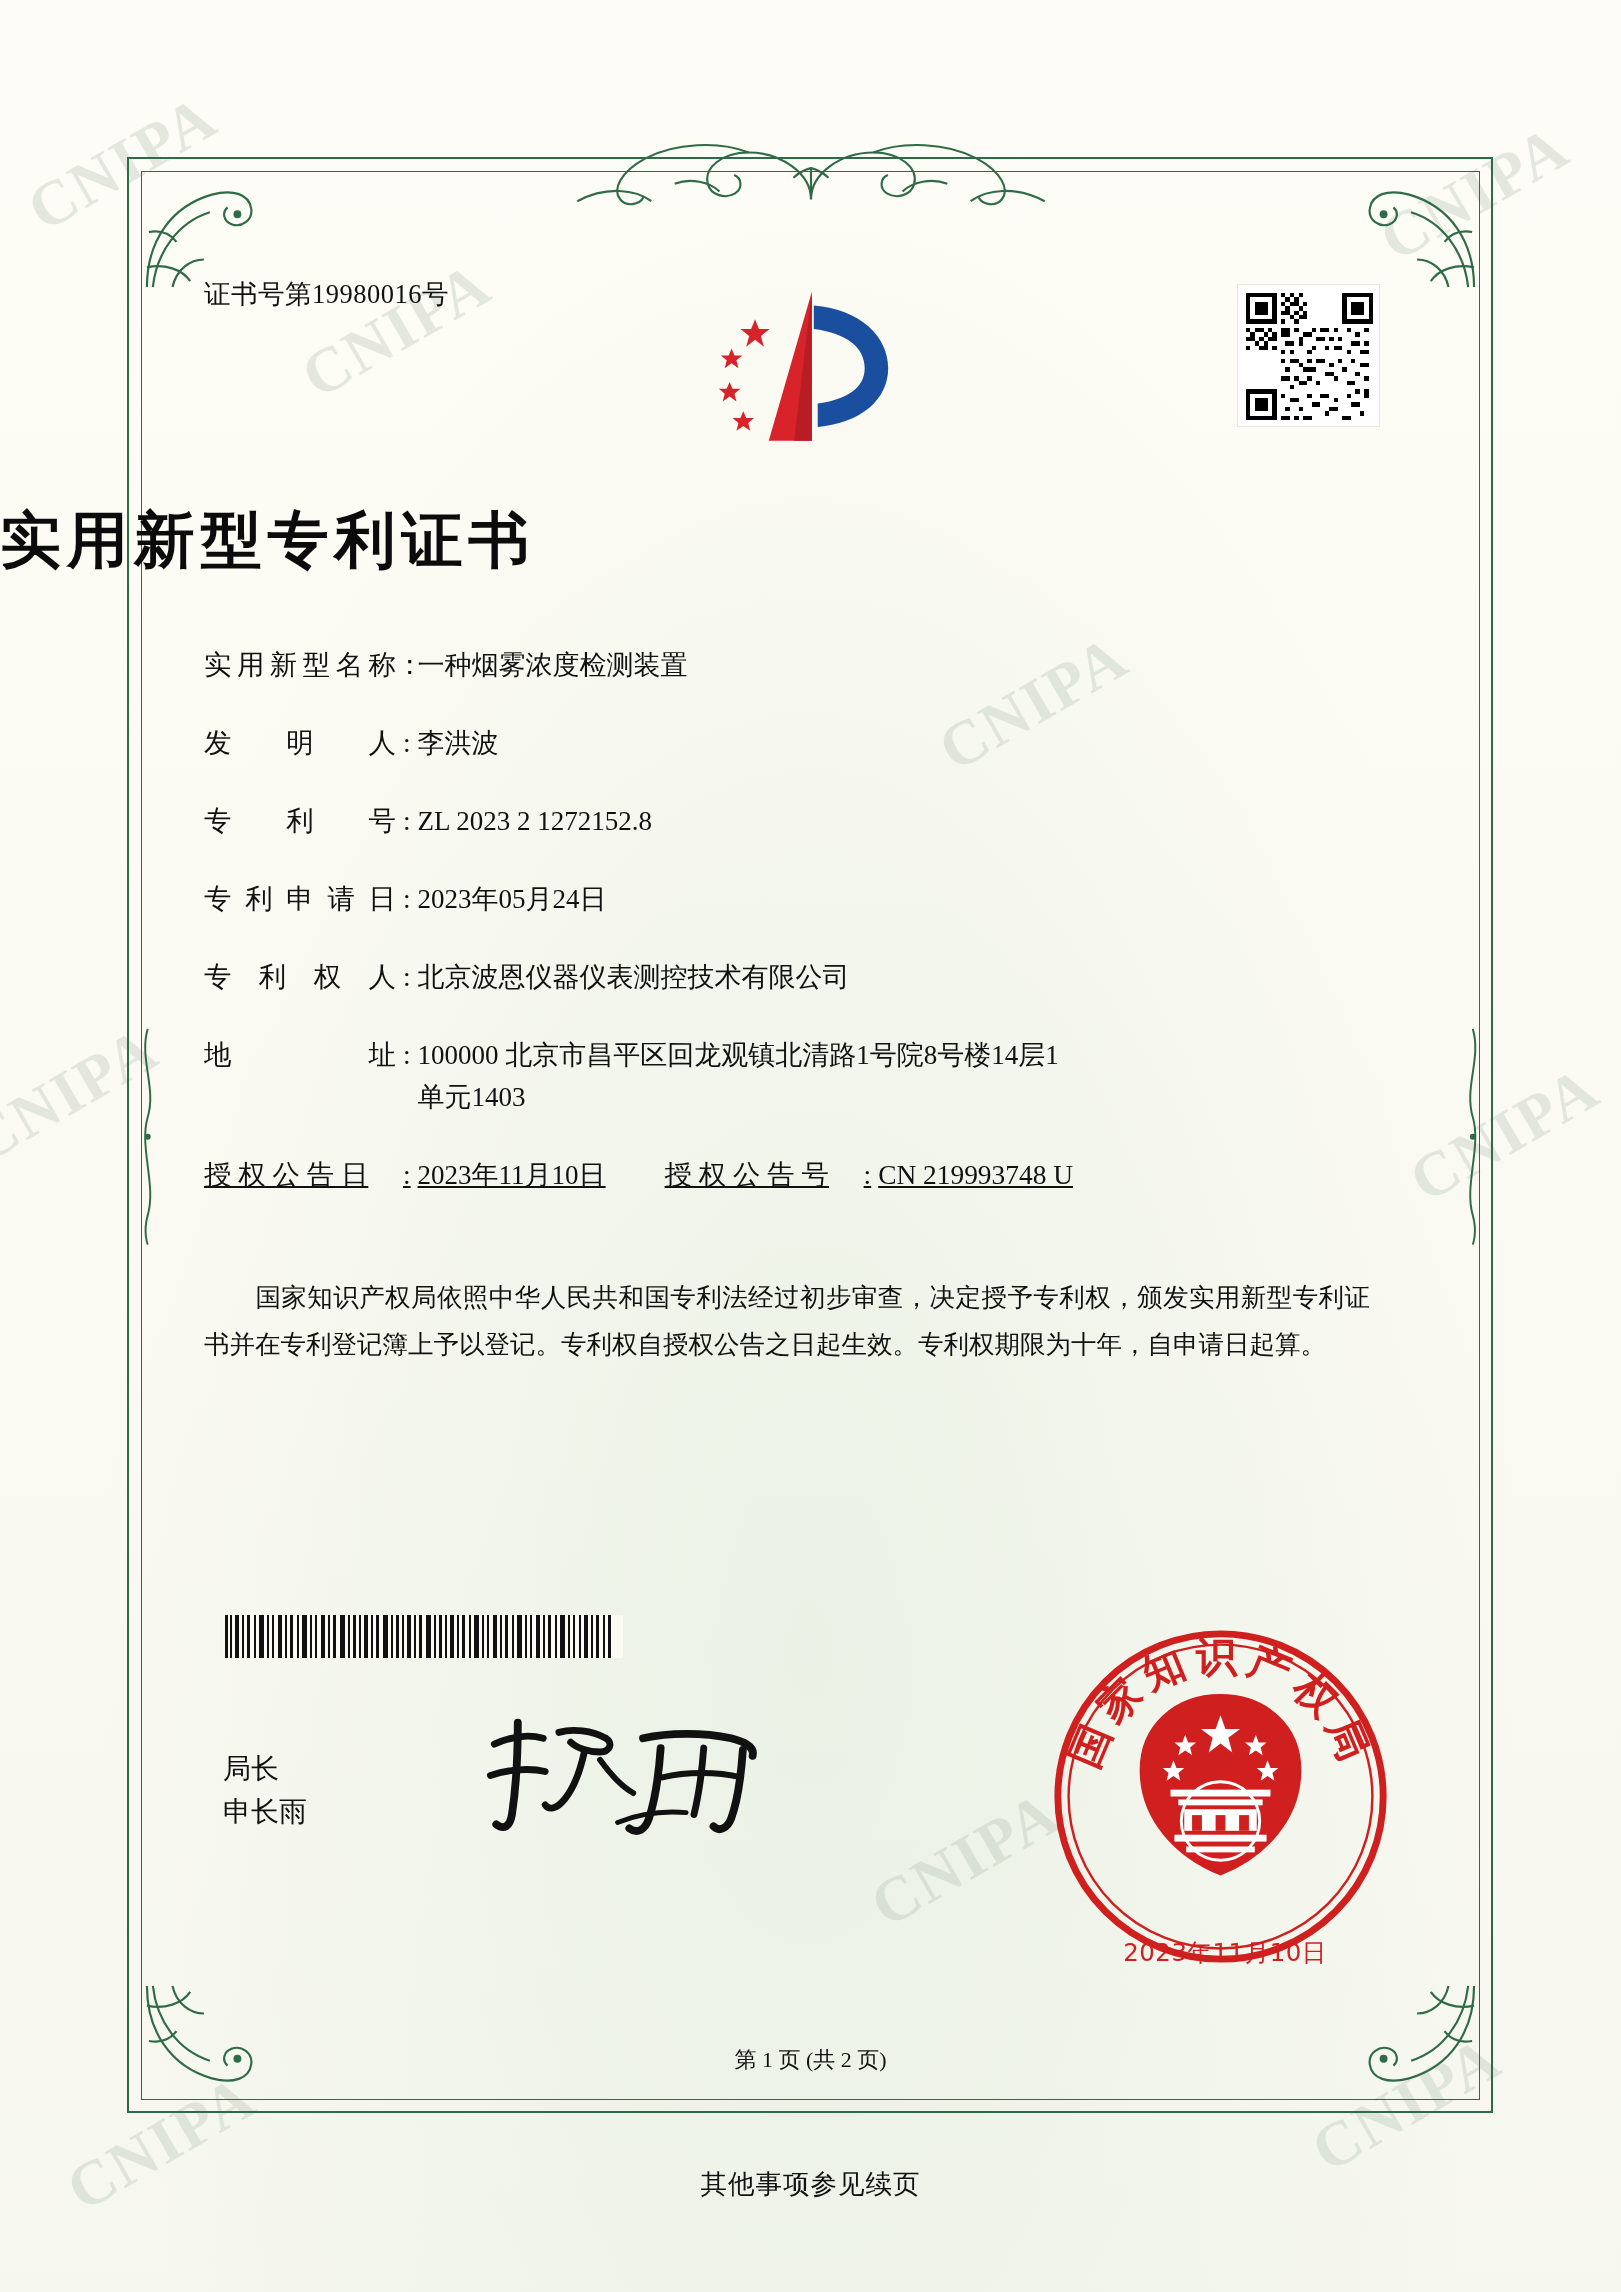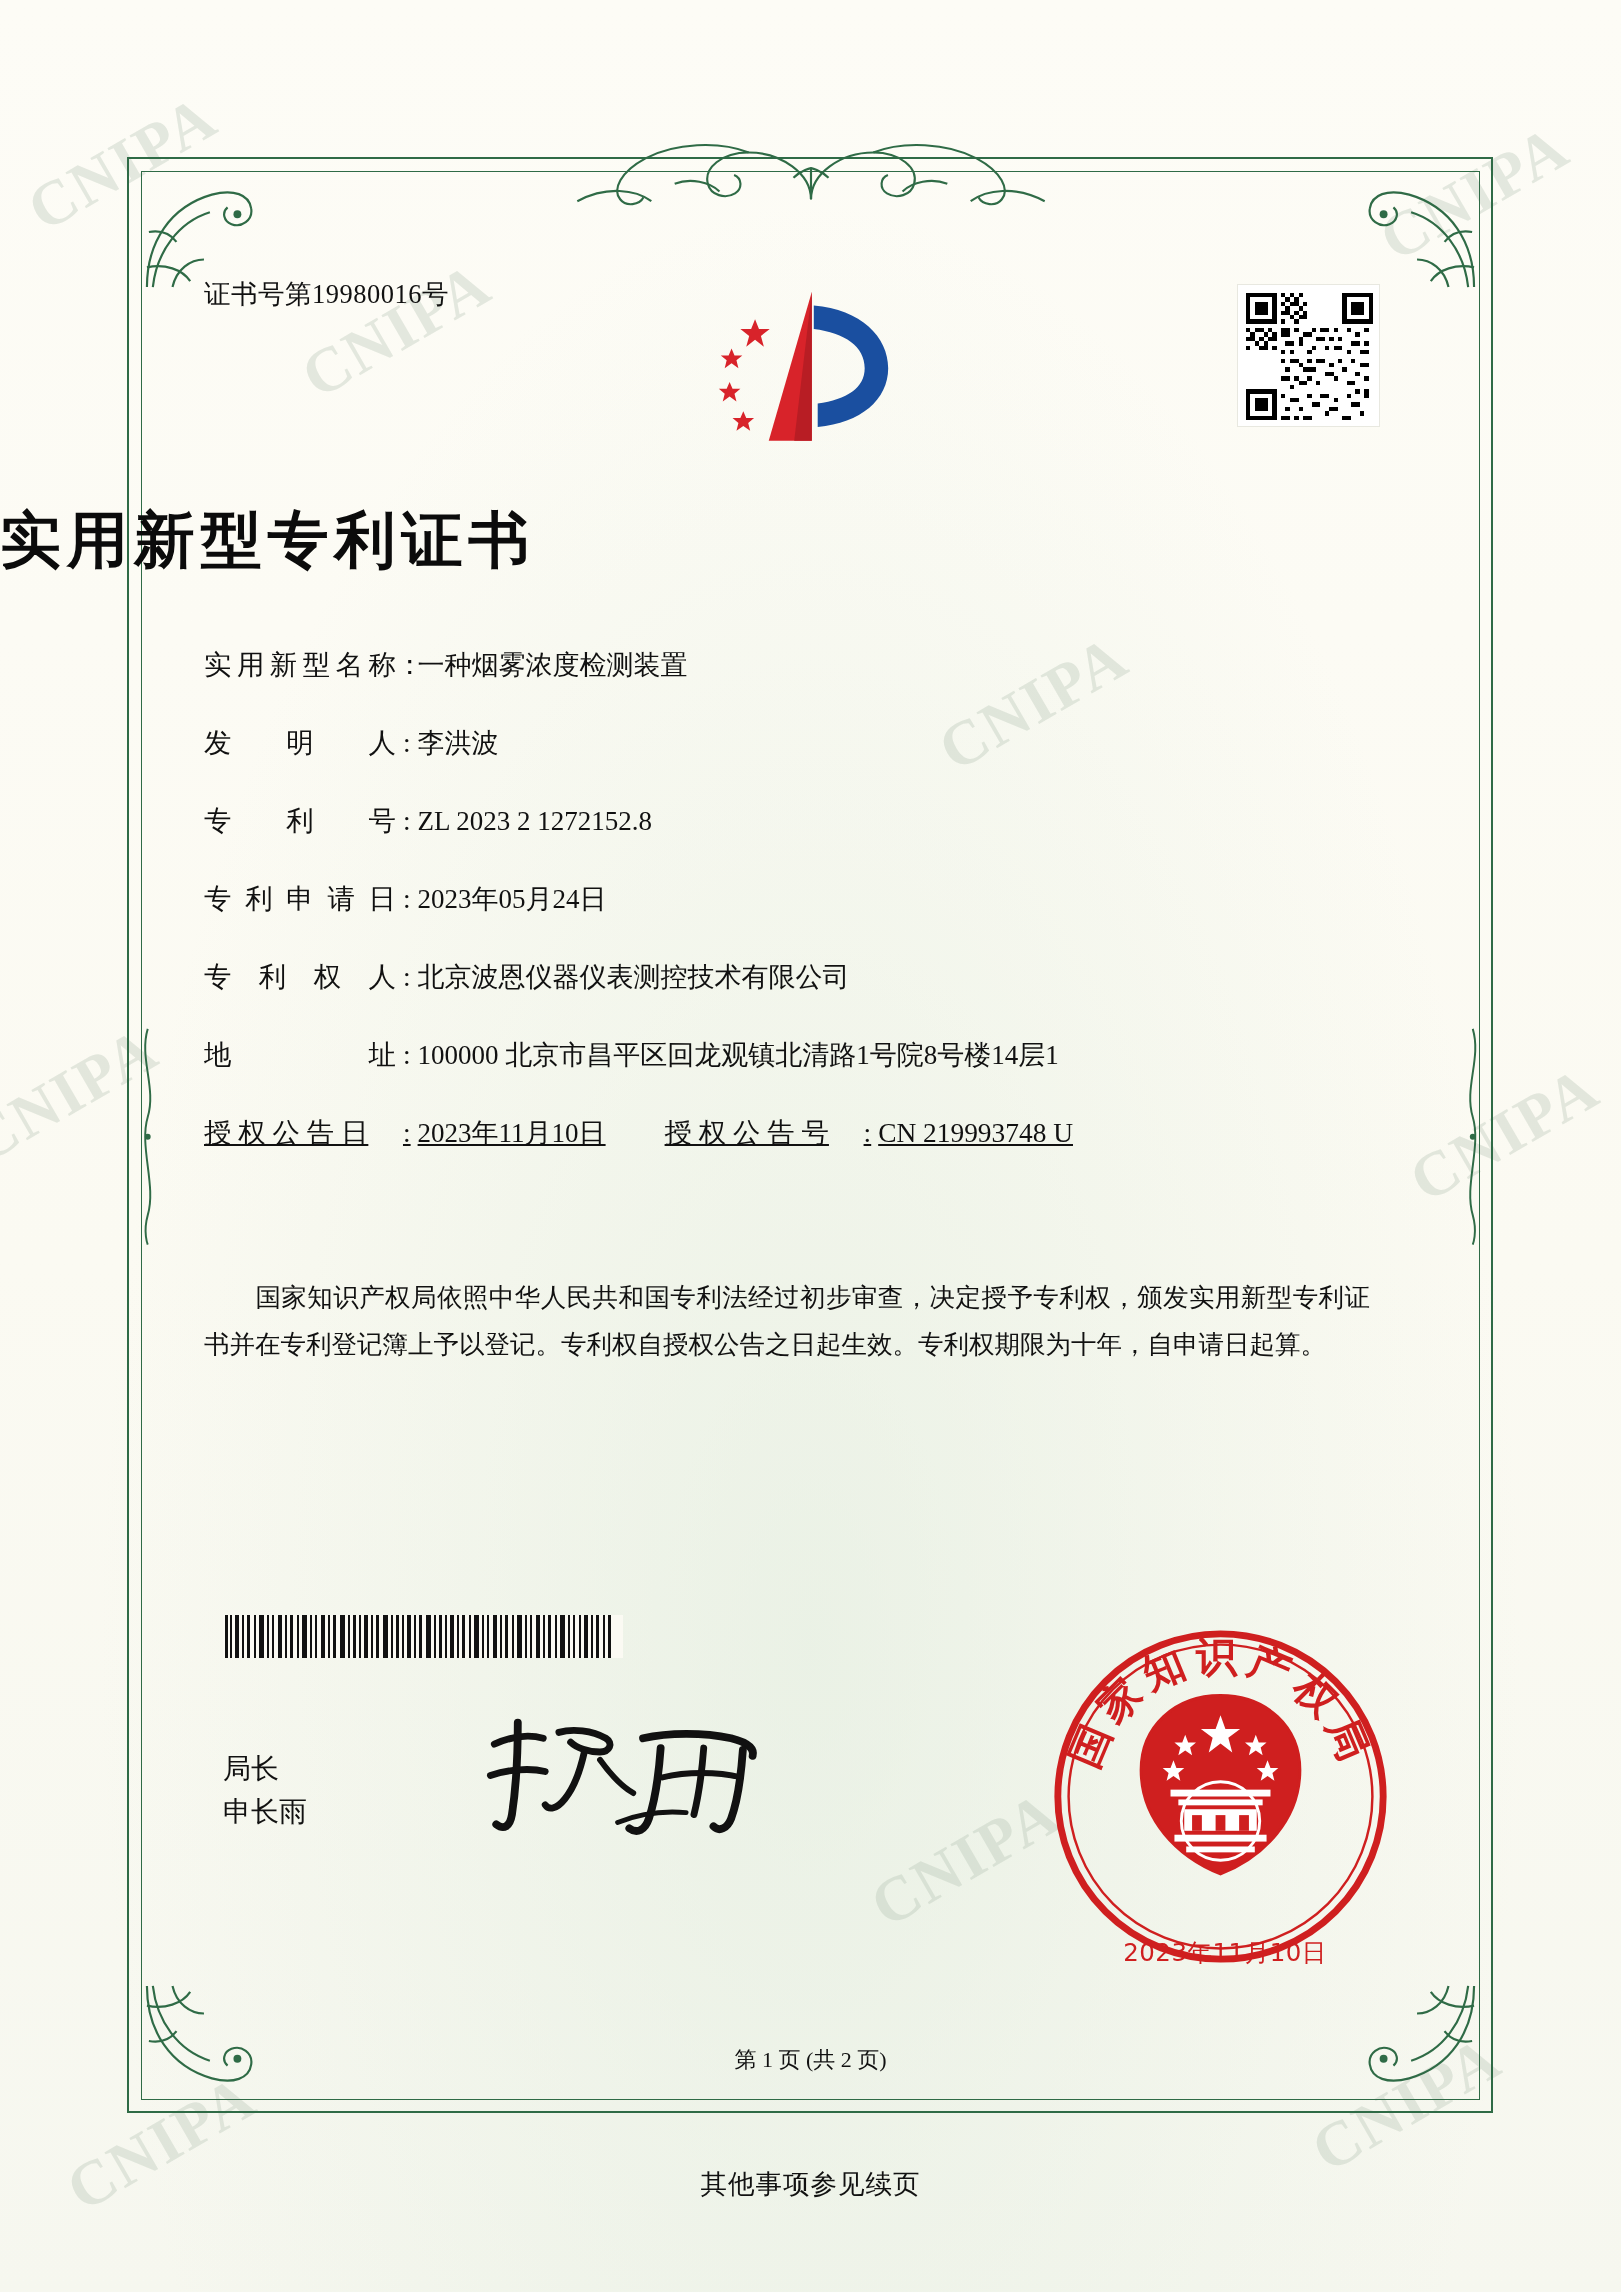--- a/index.html
+++ b/index.html
@@ -540,20 +540,21 @@
     </div>
 
     <div class="row">
       <span class="lbl">
         <span>地</span>
         <span>址</span>
       </span>
       <span class="colon">:</span>
       <span class="val">
         <span>100000 北京市昌平区回龙观镇北清路1号院8号楼14层1</span>
+        <span class="l2">单元1403</span>
       </span>
     </div>
 
     <div class="row grant">
       <span class="lbl">授 权 公 告 日</span>
       <span class="colon">:</span>
       <span class="val" style="flex:0 0 auto;">2023年11月10日</span>
       <span class="grant-right">
         <span class="lbl2">授 权 公 告 号</span>
         <span class="colon">:</span>

